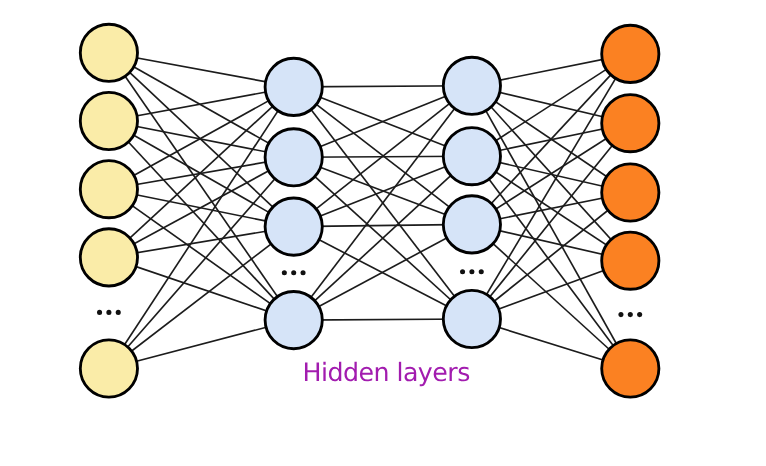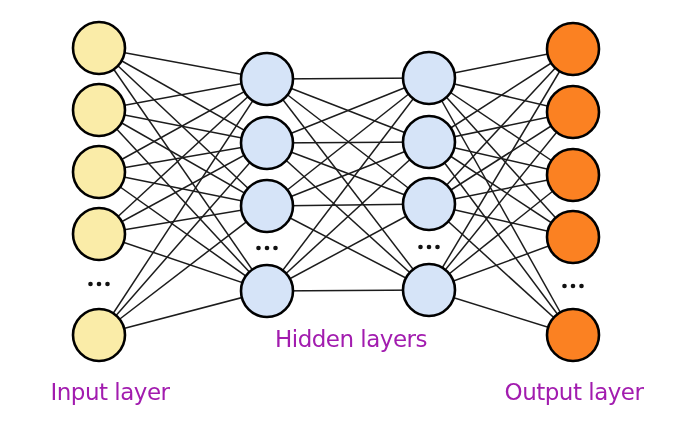--- a/index.html
+++ b/index.html
@@ -116,18 +116,16 @@
       <circle cx="573" cy="49" r="26" fill="#FB8122" stroke="#000000" stroke-width="2.6"></circle>
       <circle cx="573" cy="112" r="26" fill="#FB8122" stroke="#000000" stroke-width="2.6"></circle>
       <circle cx="573" cy="175" r="26" fill="#FB8122" stroke="#000000" stroke-width="2.6"></circle>
       <circle cx="573" cy="237" r="26" fill="#FB8122" stroke="#000000" stroke-width="2.6"></circle>
       <circle cx="573" cy="335" r="26" fill="#FB8122" stroke="#000000" stroke-width="2.6"></circle>
       <circle cx="564.5" cy="286" r="2.3" fill="#111111"></circle>
       <circle cx="573" cy="286" r="2.3" fill="#111111"></circle>
       <circle cx="581.5" cy="286" r="2.3" fill="#111111"></circle>
     </svg>
 
-  <div class="layer-label" style="left: 110px; top: 392px;">Input layer</div>
 
   <div class="layer-label" style="left: 351px; top: 339px;">Hidden layers</div>
 
-  <div class="layer-label" style="left: 574px; top: 392px;">Output layer</div>
 </div>
 
 </body></html>

